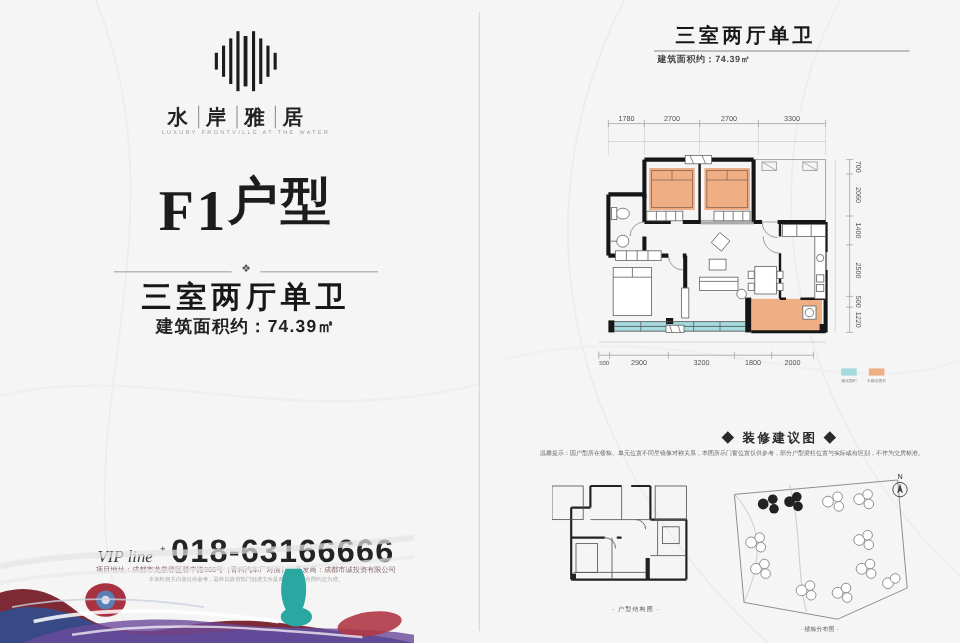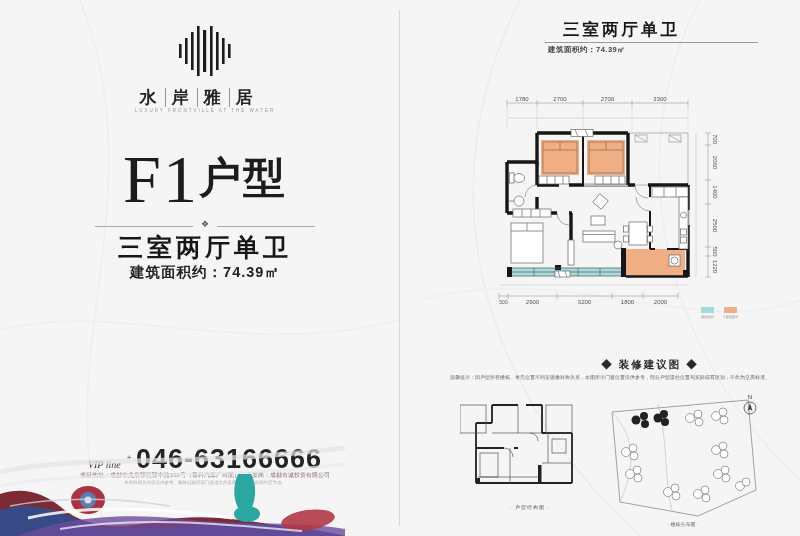--- a/index.html
+++ b/index.html
@@ -9,29 +9,29 @@
   .bgdeco { left:0; top:0; width:800px; height:536px; pointer-events:none; }
   .page-divider { left:399px; top:10px; width:1px; height:516px; background:#d8d8da; }
 
   
   .logo-wrap { left:173px; top:22px; width:64px; height:58px; }
   .brand-name { left:52px; top:86px; width:290px; text-align:center; font-size:17px; font-weight:700; color:#222; letter-spacing:2px; }
   .brand-name span.ch { padding:0 6px; border-right:1px solid #999; }
   .brand-name span.ch:last-child { border-right:none; }
   .brand-tagline { left:60px; top:108px; width:290px; text-align:center; font-size:4.5px; letter-spacing:2px; color:#9a9a9a; }
   .f1-block { left:55px; top:140px; width:300px; text-align:center; white-space:nowrap; }
-  .f1-latin { font-family:"Liberation Serif", serif; font-size:68px; font-weight:400; color:#1c1c1c; letter-spacing:2px; vertical-align:baseline; }
+  .f1-latin { font-family:"Liberation Serif", serif; font-size:48px; font-weight:700; color:#1c1c1c; letter-spacing:2px; vertical-align:baseline; }
   .f1-cn { font-size:42px; font-weight:900; color:#1c1c1c; letter-spacing:2px; vertical-align:10px; }
   .divider-line { left:95px; top:226px; width:220px; height:1px; background:#aaa; }
   .divider-orn { left:95px; top:219px; width:220px; text-align:center; font-size:9px; color:#555; }
   .divider-orn span { background:#f5f5f6; padding:0 8px; }
   .layout-title-left { left:55px; top:231px; width:300px; text-align:center; font-size:25px; font-weight:700; letter-spacing:4px; color:#171717; }
   .area-left { left:55px; top:263px; width:300px; text-align:center; font-size:14.5px; font-weight:700; color:#222; letter-spacing:1px; }
   .vip-row { left:50px; top:444px; width:310px; text-align:center; white-space:nowrap; }
-  .vip-label { font-family:"Liberation Serif", serif; font-style:italic; font-size:10px; color:#3a3a3a; margin-right:6px;text-align:center; }
+  .vip-label { font-family:"Liberation Serif", serif; font-style:italic; font-size:14px; color:#3a3a3a; margin-right:6px;text-align:center; }
   .vip-sup { font-size:8px; color:#3a3a3a; vertical-align:8px; }
   .vip-phone { font-size:27px; font-weight:600; color:#242424; letter-spacing:1px; }
   .addr { left:50px; top:471px; width:310px; text-align:center; font-size:6px; color:#8a6a6a; }
   .fineprint { left:75px; top:480px; width:260px; text-align:center; font-size:4.5px; color:#aaa; }
   .wave-art { left:0; top:438px; width:345px; height:98px; }
 
   
   .r-title { left:563px; top:19px; font-size:16.5px; font-weight:700; letter-spacing:3px; color:#171717; }
   .r-underline { left:545px; top:42px; width:213px; height:1px; background:#9a9a9a; }
   .r-area { left:548px; top:45px; font-size:7.5px; font-weight:700; color:#444; letter-spacing:.5px; }
@@ -87,21 +87,21 @@
   </div>
 
   <div class="abs divider-line"></div>
   <div class="abs divider-orn"><span>❖</span></div>
 
   <div class="abs layout-title-left">三室两厅单卫</div>
   <div class="abs area-left">建筑面积约：74.39㎡</div>
 
   <div class="abs vip-row">
     <span class="vip-label">VIP line</span><span class="vip-sup">+</span>
-    <span class="vip-phone">046-63166666</span>
+    <span class="vip-phone">018-63166666</span>
   </div>
   <div class="abs addr">项目地址：成都市龙泉驿区驿中路966号（青科汽车厂对面）｜开发商：成都市诚投资有限公司</div>
   <div class="abs fineprint">本资料相关内容仅供参考，最终以政府部门批准文件及商品房买卖合同约定为准。</div>
 
   <svg class="abs wave-art" viewBox="0 0 345 98">
     <path d="M0,34 C80,16 180,30 345,10" stroke="#e4e4e7" stroke-width="5" fill="none" opacity="0.7"></path>
     <path d="M0,48 C90,30 200,44 345,26" stroke="#e9e9ec" stroke-width="3" fill="none" opacity="0.7"></path>
     <path d="M0,98 L0,56 C25,48 45,56 62,70 C84,88 112,92 152,84 C202,74 242,82 282,88 C306,92 330,94 345,98 Z" fill="#7d2a35"></path>
     <path d="M0,98 L0,72 C30,62 58,72 84,84 C122,98 172,88 222,86 C272,84 322,92 345,98 Z" fill="#314e8e" opacity="0.9"></path>
     <path d="M18,98 C60,80 122,74 182,81 C242,88 302,83 345,91 L345,98 Z" fill="#6b4a9b" opacity="0.8"></path>

